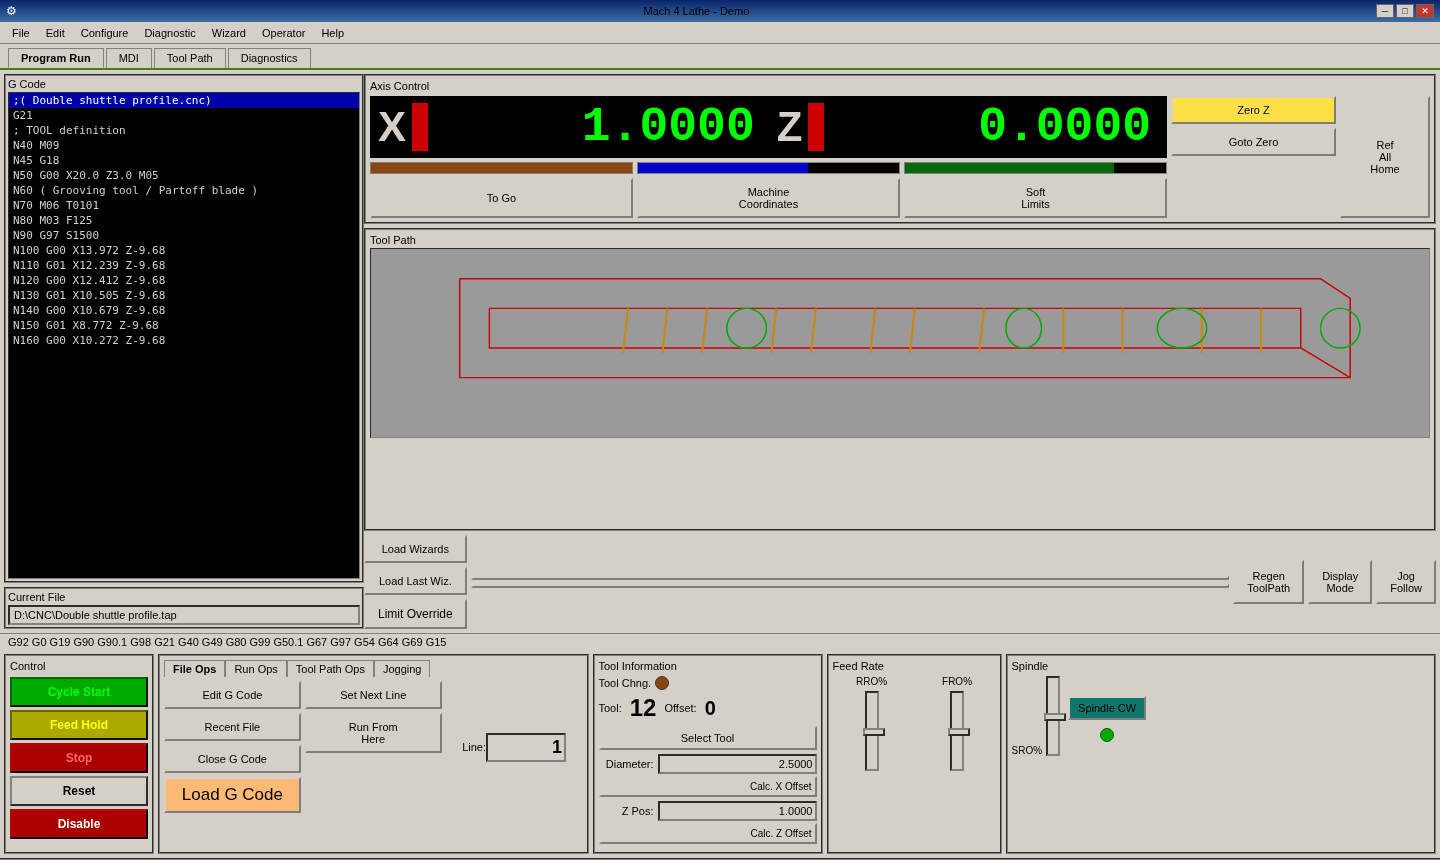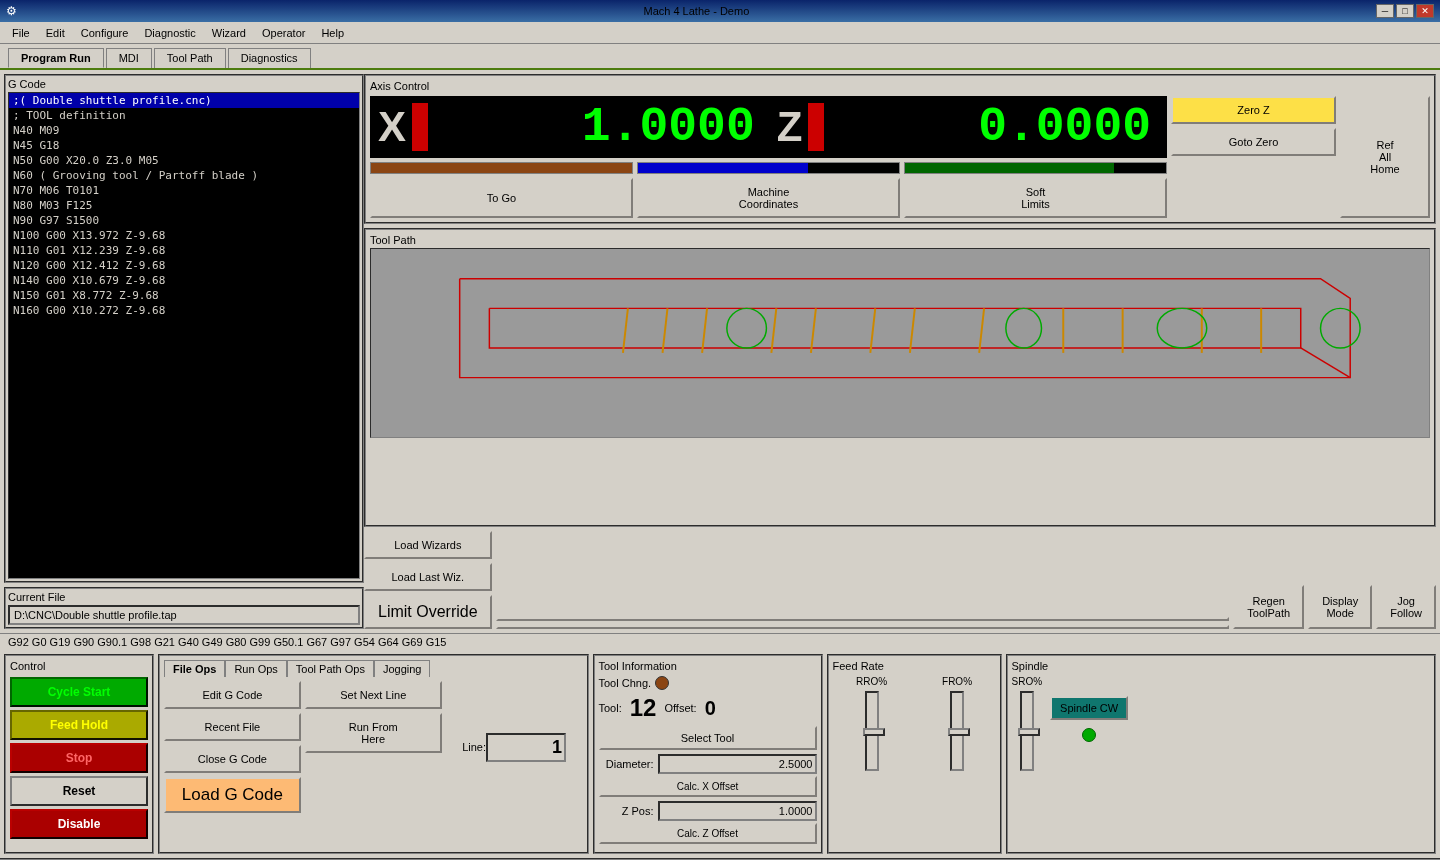--- a/index.html
+++ b/index.html
@@ -86,21 +86,21 @@
     #line-input { width: 80px; border: 2px inset #808080; background: #d4d0c8; padding: 2px; text-align: right; font-size: 11px; }
 
     
     #tool-info-panel { width: 220px; border: 2px groove #808080; padding: 4px; }
     .brown-circle { width: 14px; height: 14px; background: #8b4513; border-radius: 50%; }
     #tool-num { font-size: 24px; font-weight: bold; }
     #offset-num { font-size: 20px; font-weight: bold; }
     #select-tool-btn { width: 100%; padding: 4px; border: 2px outset #d4d0c8; background: #d4d0c8; cursor: pointer; font-size: 11px; margin-bottom: 4px; }
     .tool-field-row { display: flex; align-items: center; gap: 4px; margin-bottom: 2px; font-size: 11px; }
     .tool-field-label { width: 55px; text-align: right; }
-    .tool-calc-btn { width: 100%; padding: 3px; border: 2px outset #d4d0c8; background: #d4d0c8; cursor: pointer; font-size: 10px; margin-bottom: 4px; }
+    .tool-calc-btn { width: 100%; padding: 3px; border: 2px outset #d4d0c8; background: #d4d0c8; cursor: pointer; font-size: 10px; margin-bottom: 4px; text-align: right; }
 
     
     #feed-rate-panel { width: 170px; border: 2px groove #808080; padding: 4px; }
     .feed-col { display: flex; flex-direction: column; align-items: center; gap: 4px; font-size: 10px; }
     .slider-track { width: 14px; height: 80px; background: #d4d0c8; border: 2px inset #808080; position: relative; display: flex; justify-content: center; }
     .slider-thumb { width: 20px; height: 8px; background: #d4d0c8; border: 2px outset #808080; position: absolute; top: 30px; left: -3px; cursor: pointer; }
 
     
     #spindle-panel { flex: 1; border: 2px groove #808080; padding: 4px; }
     .spindle-slider-track { width: 14px; height: 80px; background: #d4d0c8; border: 2px inset #808080; position: relative; display: flex; justify-content: center; }
@@ -148,31 +148,33 @@
 
 <div id="main">
   <div id="content-area">
 
     <div id="left-panel">
       <div id="gcode-section">
         <div id="gcode-label">G Code</div>
         <div id="gcode-list" style="overflow-y: scroll;">
 
         <div class="gcode-line selected">;( Double shuttle profile.cnc)</div>
+            <div class="gcode-line">G21</div>
             <div class="gcode-line">; TOOL definition</div>
             <div class="gcode-line">N40 M09</div>
             <div class="gcode-line">N45 G18</div>
             <div class="gcode-line">N50 G00 X20.0 Z3.0 M05</div>
             <div class="gcode-line">N60  ( Grooving tool / Partoff blade )</div>
             <div class="gcode-line">N70 M06 T0101</div>
             <div class="gcode-line">N80 M03  F125</div>
             <div class="gcode-line">N90 G97 S1500</div>
             <div class="gcode-line">N100 G00 X13.972 Z-9.68</div>
             <div class="gcode-line">N110 G01 X12.239 Z-9.68</div>
             <div class="gcode-line">N120 G00 X12.412 Z-9.68</div>
+            <div class="gcode-line">N130 G01 X10.505 Z-9.68</div>
             <div class="gcode-line">N140 G00 X10.679 Z-9.68</div>
             <div class="gcode-line">N150 G01 X8.772 Z-9.68</div>
             <div class="gcode-line">N160 G00 X10.272 Z-9.68</div>
           </div>
       </div>
 
       <div id="current-file-section">
         <div id="current-file-label">Current File</div>
         <div id="current-file-input" style="background:#d4d0c8;border:2px inset #808080;padding:2px 4px;font-size:11px;">D:\CNC\Double shuttle profile.tap</div>
       </div>
@@ -247,25 +249,25 @@
             <line x1="840" y1="60" x2="840" y2="105" stroke="#cc8800" stroke-width="2"></line>
 
             <ellipse cx="320" cy="80" rx="20" ry="20" fill="none" stroke="#00aa00" stroke-width="1.5"></ellipse>
             <ellipse cx="600" cy="80" rx="18" ry="20" fill="none" stroke="#00aa00" stroke-width="1.5"></ellipse>
             <ellipse cx="760" cy="80" rx="25" ry="20" fill="none" stroke="#00aa00" stroke-width="1.5"></ellipse>
             <ellipse cx="920" cy="80" rx="20" ry="20" fill="none" stroke="#00aa00" stroke-width="1.5"></ellipse>
           </svg>
         </div>
       </div>
 
-      <div id="buttons-row" style="display:flex;gap:4px;align-items:flex-end;">
+      <div id="buttons-row" style="display:flex;gap:4px;align-items:center;">
         <div class="load-wiz-area" style="display:flex;flex-direction:column;gap:4px;">
           <button class="action-btn" style="padding:6px 12px;border:2px outset #d4d0c8;background:#d4d0c8;cursor:pointer;font-size:11px;">Load Wizards</button>
           <button class="action-btn" style="padding:6px 12px;border:2px outset #d4d0c8;background:#d4d0c8;cursor:pointer;font-size:11px;">Load Last Wiz.</button>
-          <button class="action-btn" style="padding:6px 12px;border:2px outset #d4d0c8;background:#d4d0c8;cursor:pointer;font-size:16px;">Limit Override</button>
+          <button class="action-btn" style="padding:6px 12px;border:2px outset #d4d0c8;background:#d4d0c8;cursor:pointer;font-size:12px;">Limit Override</button>
         </div>
         <div style="flex:1;display:flex;flex-direction:column;gap:4px;">
           <button style="flex:1;border:2px outset #d4d0c8;background:#d4d0c8;cursor:pointer;"></button>
           <button style="flex:1;border:2px outset #d4d0c8;background:#d4d0c8;cursor:pointer;"></button>
         </div>
         <div class="regen-area" style="display:flex;gap:4px;">
           <button style="padding:8px 12px;border:2px outset #d4d0c8;background:#d4d0c8;cursor:pointer;font-size:11px;text-align:center;">Regen<br>ToolPath</button>
           <button style="padding:8px 12px;border:2px outset #d4d0c8;background:#d4d0c8;cursor:pointer;font-size:11px;text-align:center;">Display<br>Mode</button>
           <button style="padding:8px 12px;border:2px outset #d4d0c8;background:#d4d0c8;cursor:pointer;font-size:11px;text-align:center;">Jog<br>Follow</button>
         </div>
@@ -353,21 +355,21 @@
           <div class="slider-track" style="width:14px;height:80px;background:#d4d0c8;border:2px inset #808080;position:relative;display:flex;justify-content:center;">
             <div class="slider-thumb" style="width:22px;height:8px;background:#d4d0c8;border:2px outset #808080;position:absolute;top:35px;left:-4px;cursor:pointer;"></div>
           </div>
         </div>
       </div>
     </div>
 
     <div id="spindle-panel" style="flex:1;border:2px groove #808080;padding:4px;">
       <div style="font-size:11px;margin-bottom:4px;">Spindle</div>
       <div style="display:flex;gap:8px;align-items:flex-start;">
-        <div style="display:flex;flex-direction:column;align-items:center;gap:4px;">
+        <div style="display:flex;align-items:flex-end;gap:4px;">
           <span style="font-size:10px;">SRO%</span>
           <div class="spindle-slider-track" style="width:14px;height:80px;background:#d4d0c8;border:2px inset #808080;position:relative;display:flex;justify-content:center;">
             <div style="width:22px;height:8px;background:#d4d0c8;border:2px outset #808080;position:absolute;top:35px;left:-4px;cursor:pointer;"></div>
           </div>
         </div>
         <div style="display:flex;flex-direction:column;gap:8px;align-items:center;padding-top:20px;">
           <button id="spindle-cw-btn" style="padding:4px 8px;border:2px outset #d4d0c8;background:#0f766e;cursor:pointer;font-size:11px;">Spindle CW</button>
           <div class="green-circle" style="width:14px;height:14px;background:#00aa00;border-radius:50%;border:1px solid #006600;"></div>
         </div>
       </div>

